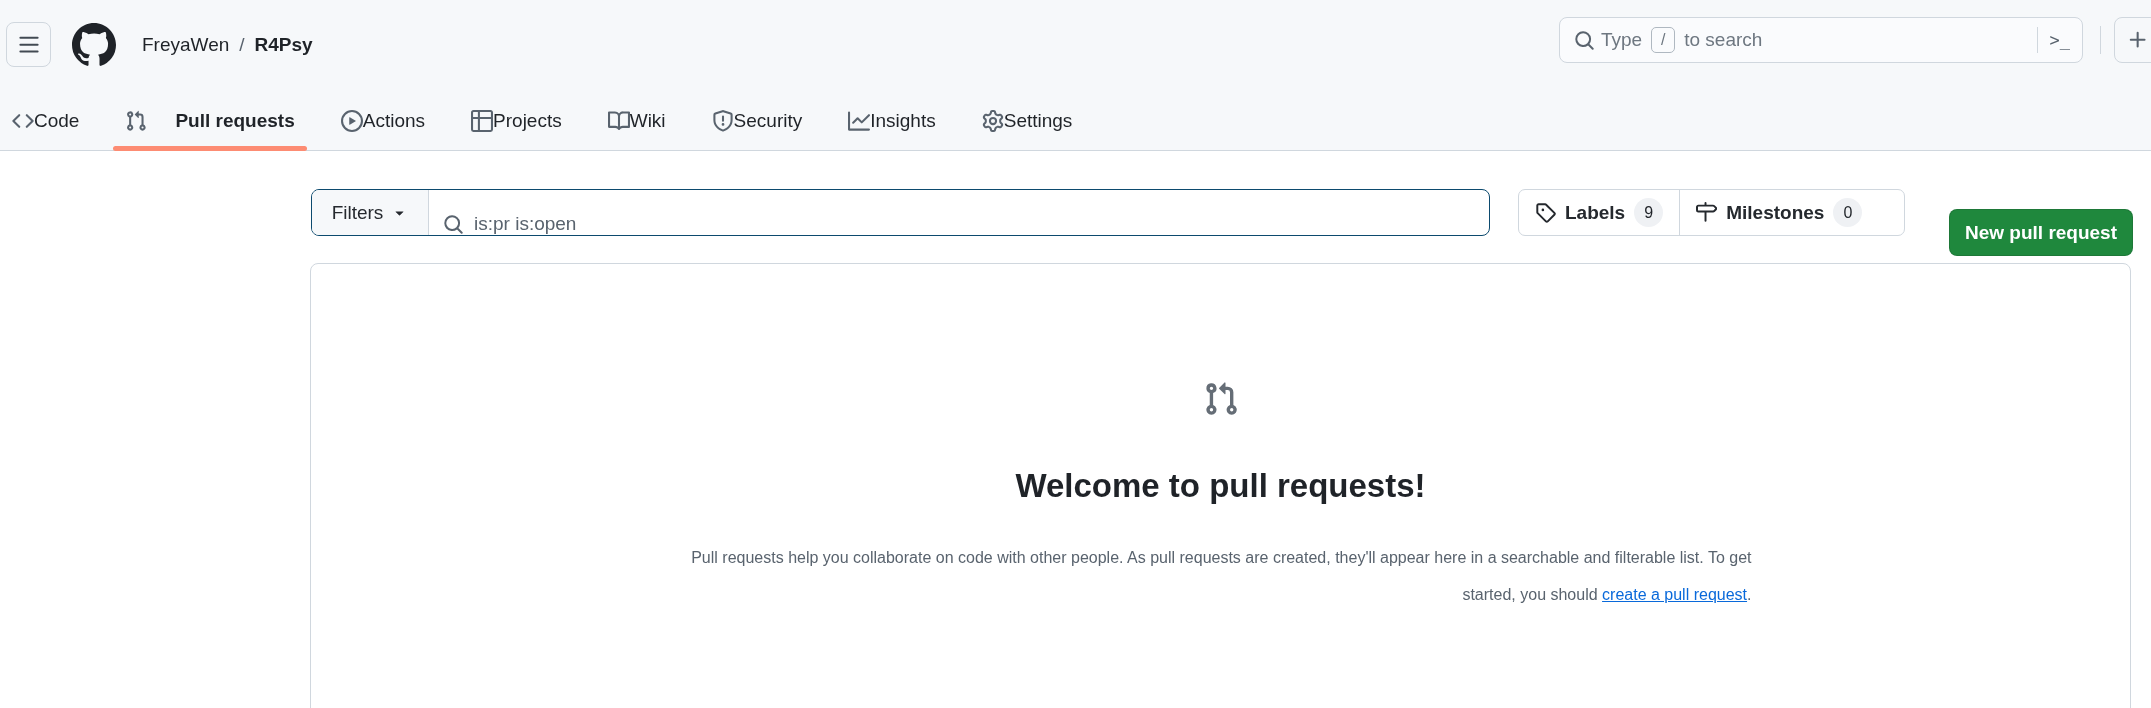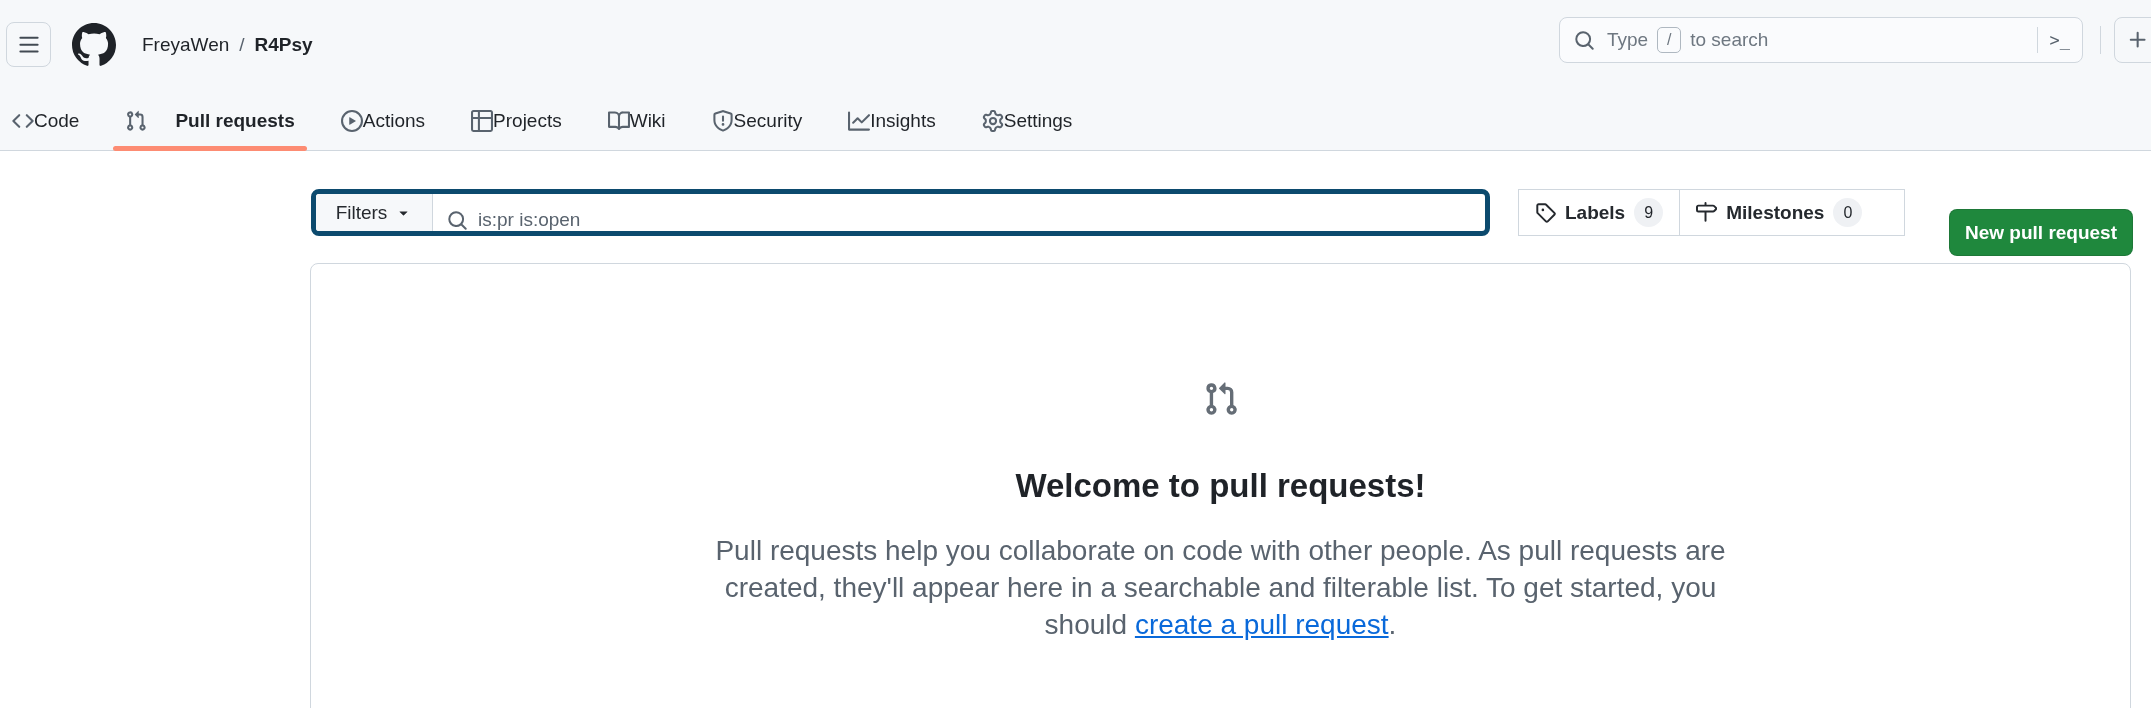--- a/index.html
+++ b/index.html
@@ -32,21 +32,21 @@
   .breadcrumb .crumb-sep { color:#59636e; font-weight:400; }
   .breadcrumb .repo-link { color:#1f2328; text-decoration:none; font-weight:700; cursor:pointer; }
 
   .global-search {
     position:absolute; left:1559px; top:17px; width:524px; height:46px;
     background:#fafbfd; border:1px solid #d0d7de; border-radius:8px;
     display:flex; align-items:center; padding:0 12px 0 14px; cursor:text;
   }
   .global-search .search-icon { color:#59636e; }
   .gs-placeholder {
-    display:flex; align-items:center; gap:9px; color:#6e7781; font-size:19px; margin-left:12px; flex:1;
+    display:flex; align-items:center; gap:9px; color:#6e7781; font-size:19px; margin-left:6px; flex:1;
   }
   .key-hint {
     display:inline-flex; align-items:center; justify-content:center;
     min-width:24px; height:26px; padding:0 6px;
     border:1px solid #afb8c1; border-radius:5px; font-size:16px; color:#6e7781;
   }
   .gs-right { display:flex; align-items:center; gap:12px; }
   .gs-divider { width:1px; height:26px; background:#d0d7de; }
   .command-palette-glyph {
     font-family:"DejaVu Sans Mono", monospace; font-size:17px; color:#59636e; cursor:pointer;
@@ -70,38 +70,38 @@
   .tab .tab-icon { color:#59636e; }
   .tab.active .tab-label { font-weight:700;margin-left:28px; }
   .tab.active::after {
     content:""; position:absolute; left:0; right:0; bottom:0; height:5px;
     background:#fd8c73; border-radius:3px;
   }
 
   
   .filter-bar {
     position:absolute; left:311px; top:189px; width:1179px; height:47px;
-    border:5px solid #0c4a6e; border-radius:8px; display:flex; background:#ffffff; overflow:hidden;
+    border:1px solid #0c4a6e; border-radius:8px; display:flex; background:#ffffff; overflow:hidden;
   }
   .filters-btn {
     width:117px; height:100%; background:#f6f8fa; border:none; border-right:1px solid #d0d7de;
     display:flex; align-items:center; justify-content:center; gap:8px;
     font-size:19px; color:#25292e; cursor:pointer; font-family:inherit;
   }
   .filters-btn .caret-icon { color:#25292e; }
   .filter-search { flex:1; display:flex; align-items:flex-end; padding:0 14px; gap:10px; }
   .filter-search .search-icon { color:#59636e; }
   .filter-query-input {
     flex:1; border:none; outline:none; background:transparent;
     font-size:19px; color:#59636e; font-family:inherit;
   }
 
   .lm-group {
     position:absolute; left:1518px; top:189px; width:387px; height:47px;
-    border:1px solid #d0d7de; border-radius:0; background:#ffffff;
+    border:1px solid #d0d7de; border-radius:7px; background:#ffffff;
     display:flex; overflow:hidden;
   }
   .lm-seg {
     display:flex; align-items:center; gap:9px; padding:0 16px;
     font-size:19px; font-weight:700; color:#25292e; text-decoration:none; cursor:pointer;
   }
   .lm-seg .lm-icon { color:#25292e; }
   .lm-sep { width:1px; background:#d0d7de; height:100%; }
   .count-badge {
     display:inline-flex; align-items:center; justify-content:center;
@@ -117,21 +117,21 @@
   }
 
   
   .pr-panel {
     position:absolute; left:310px; top:263px; width:1821px; height:600px;
     border:1px solid #d0d7de; border-radius:8px; background:#ffffff; text-align:center;
   }
   .blankslate-icon { margin:117px auto 0; width:36px; color:#656d76; }
   .blankslate-title { margin-top:50px; font-size:33px; font-weight:700; color:#1f2328; }
   .blankslate-desc {
-    margin:27px auto 0; width:1062px; font-size:28px; line-height:37px; color:#59636e;
+    margin:34px auto 0; width:1062px; font-size:16px; line-height:37px; color:#59636e;text-align:right;
   }
   .create-pr-link { color:#0969da; text-decoration:underline; cursor:pointer; }
 </style>
 </head>
 <body>
 
 <div class="app-header">
 
   <button class="hamburger-btn">
     <span>

